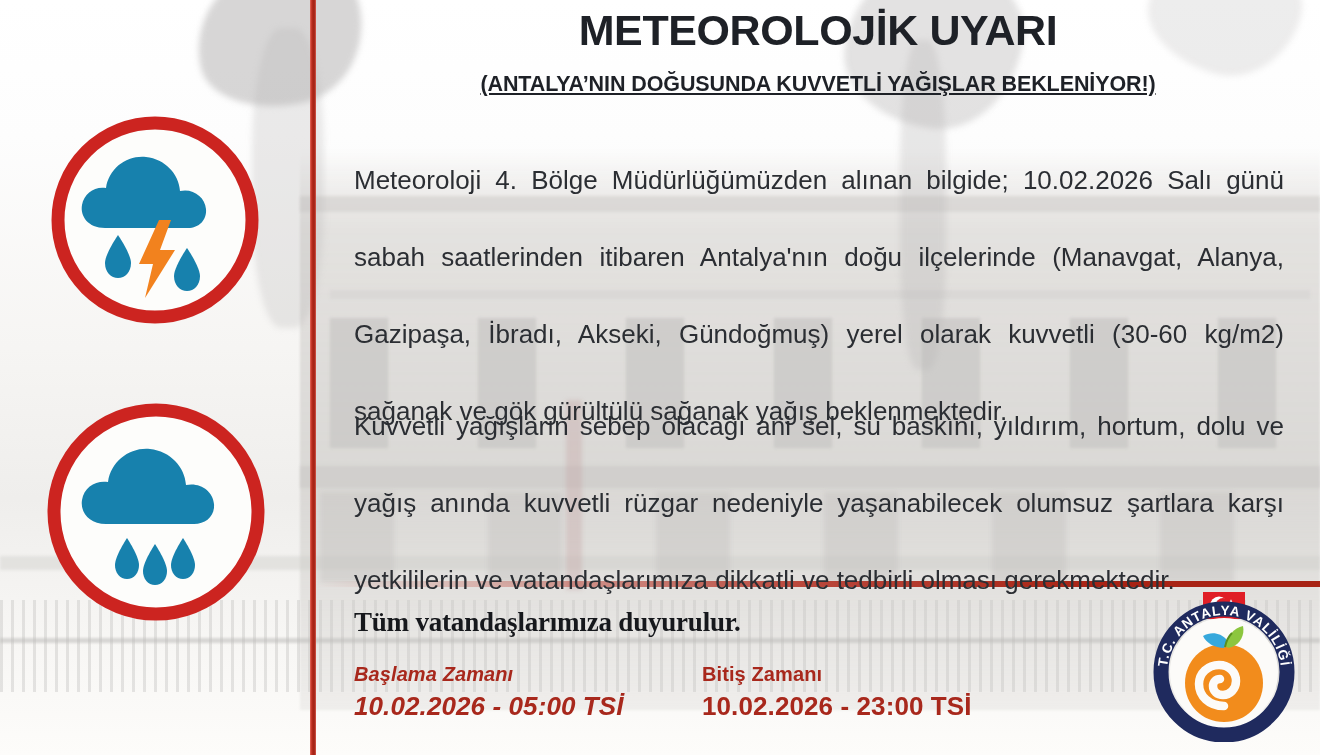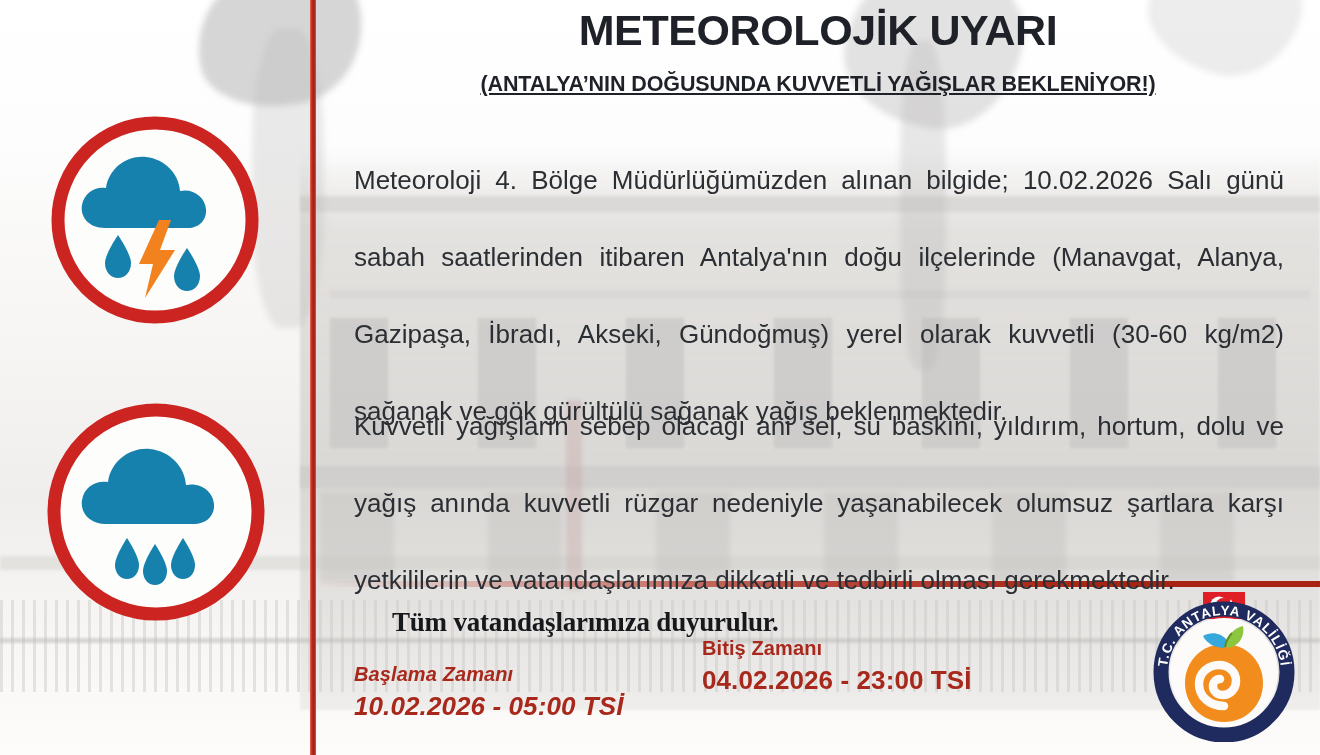--- a/index.html
+++ b/index.html
@@ -198,25 +198,24 @@
 
   .announce {
     position: absolute;
     left: 38px; top: 607px;
     font-size: 27px;
     font-weight: 700;
     color: #16181c;
     font-family: "Liberation Serif", serif;
     letter-spacing: -0.2px;
     white-space: nowrap;
-    margin-left: 38px;
   }
   .time-block { position: absolute; }
   .time-block.start { left: 38px; top: 663px; font-style: italic; }
-  .time-block.end   { left: 386px; top: 637px; }
+  .time-block.end   { left: 386px; top: 663px; }
   .time-label {
     font-size: 20px;
     font-weight: 700;
     color: #a8281c;
     letter-spacing: .1px;
     white-space: nowrap;
     margin-bottom: 5px;
   }
   .time-value {
     font-size: 26px;
@@ -301,21 +300,21 @@
 
     <div class="announce">Tüm vatandaşlarımıza duyurulur.</div>
 
     <div class="time-block start">
       <div class="time-label">Başlama Zamanı</div>
       <div class="time-value">10.02.2026 - 05:00 TSİ</div>
     </div>
 
     <div class="time-block end">
       <div class="time-label">Bitiş Zamanı</div>
-      <div class="time-value">04.02.2026 - 23:00 TSİ</div>
+      <div class="time-value">10.02.2026 - 23:00 TSİ</div>
     </div>
 
   </div>
 
   <div class="emblem">
     <svg viewBox="0 0 154 154" width="154" height="154" aria-hidden="true">
       <defs>
         <path id="emblemArc" d="M 20 84 A 57 57 0 0 1 134 84" fill="none"></path>
       </defs>
 

